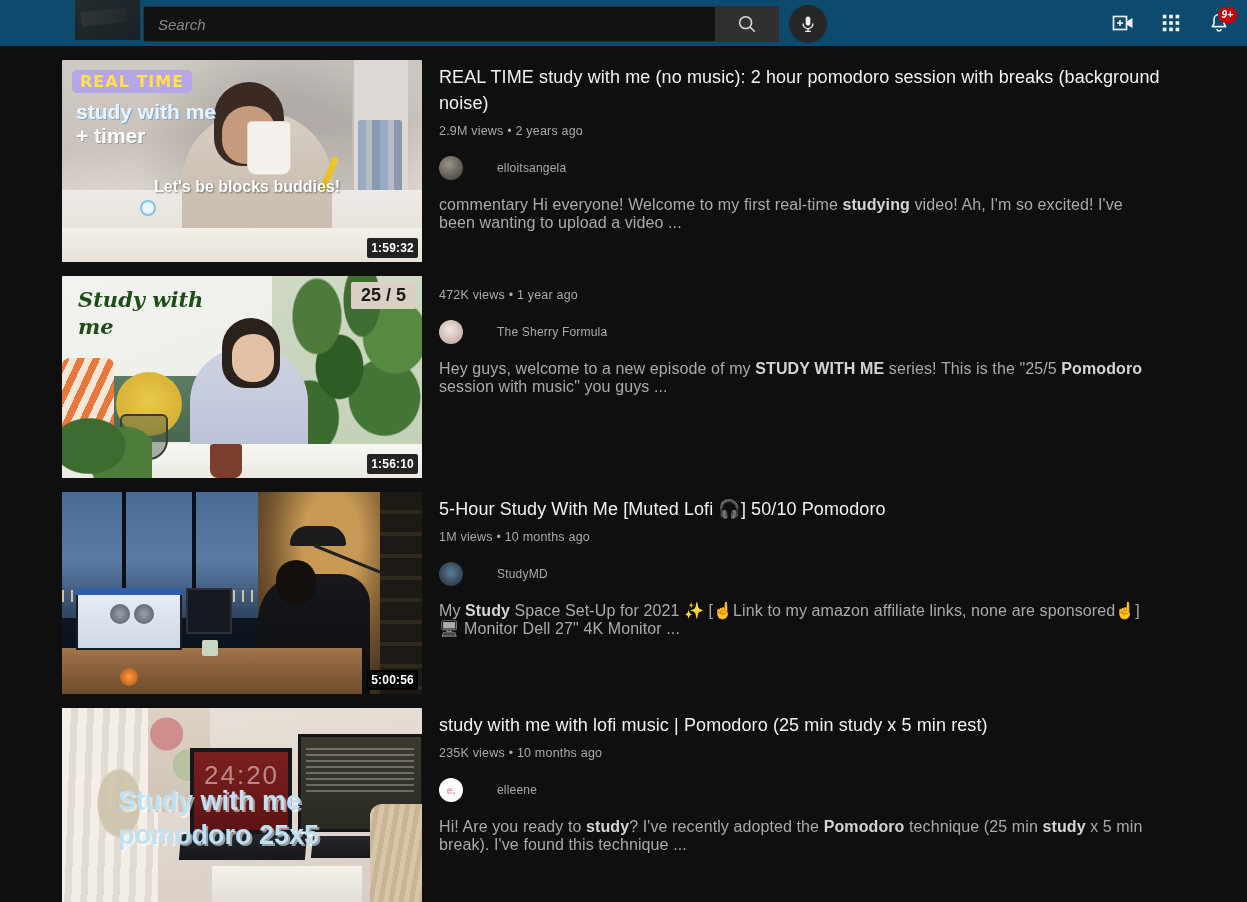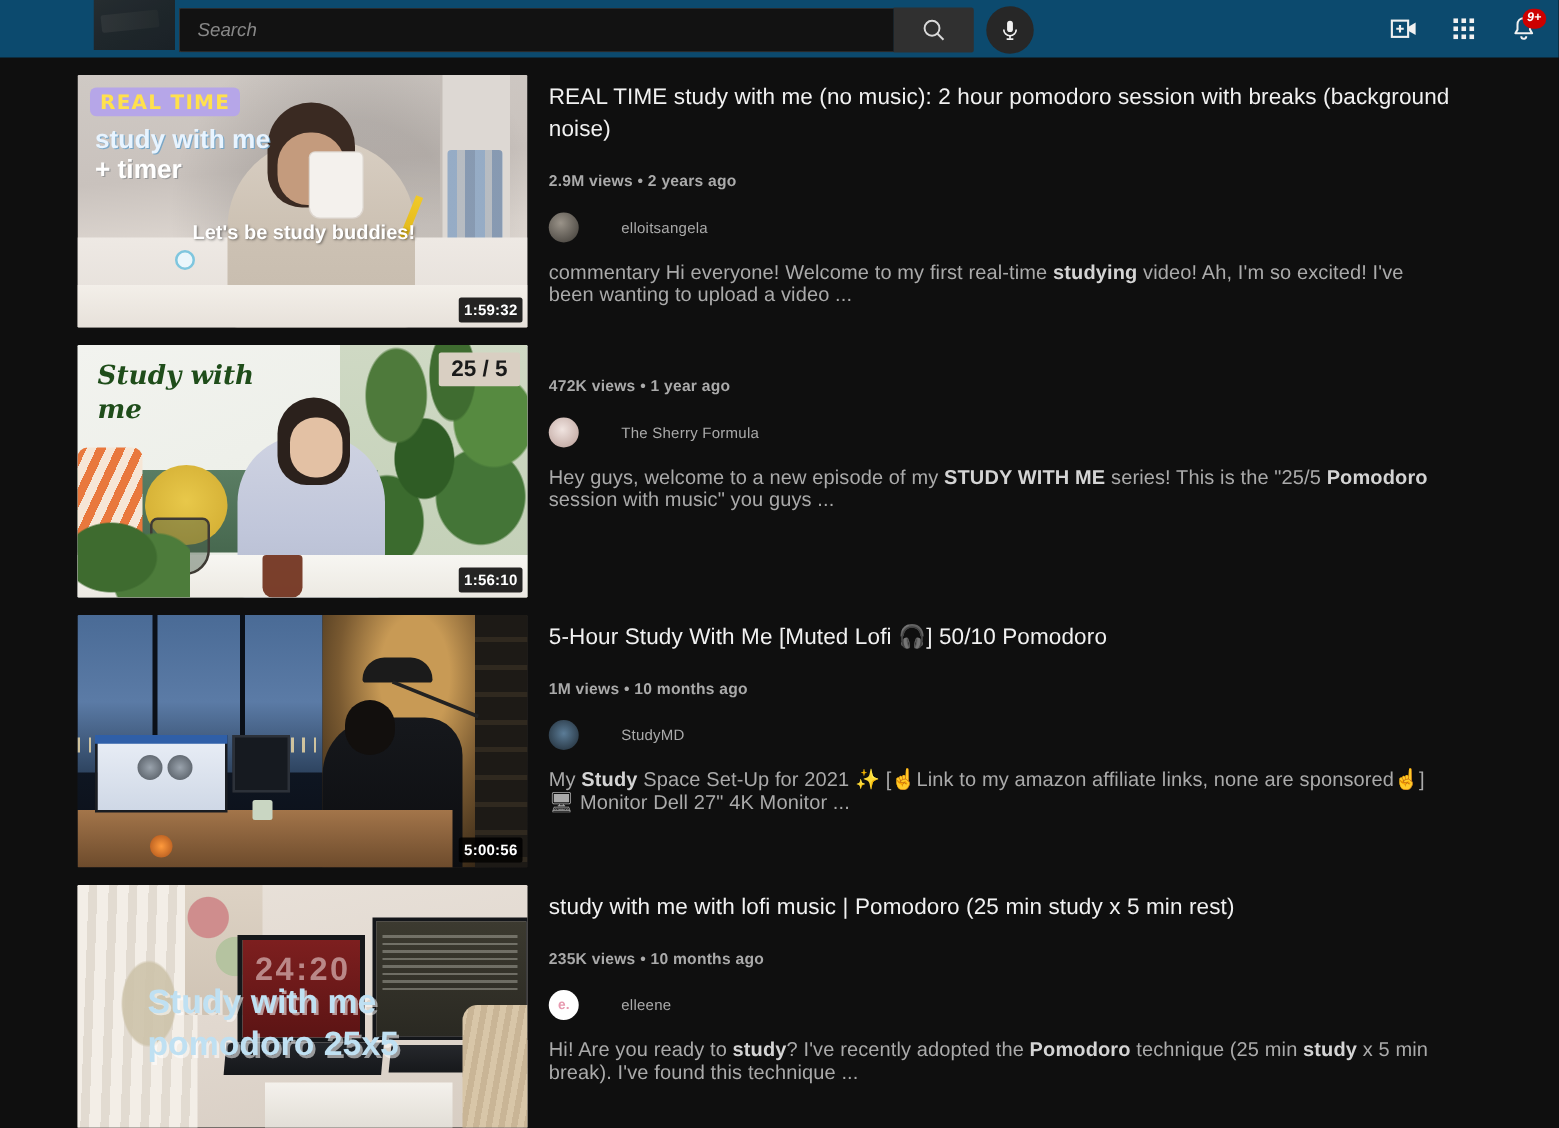--- a/index.html
+++ b/index.html
@@ -129,23 +129,22 @@
     color: #f1f1f1;
     font-size: 18px;
     font-weight: normal;
     line-height: 26px;
     letter-spacing: .1px;
     cursor: pointer;
   }
   .vstats {
     color: #aaa;
     font-size: 12.5px;
-    margin-top: 22px;
+    margin-top: 8px;
     letter-spacing: .2px;
-    font-weight: bold;
   }
   .channel {
     display: flex; align-items: center;
     margin-top: 18px;
     cursor: pointer;
     gap: 24px;
   }
   .avatar {
     width: 24px; height: 24px;
     border-radius: 50%;
@@ -287,21 +286,21 @@
       background: radial-gradient(circle at 30% 25%, #cf8d8d 0 18%, transparent 19%),
                   radial-gradient(circle at 65% 55%, #b5c3a0 0 22%, transparent 23%),
                   linear-gradient(180deg,#ddd2c4,#cfc3b4); }
   .t4 .fern { position:absolute; left:22px; top:40px; width:70px; height:110px;
       background: radial-gradient(ellipse at 50% 50%, rgba(205,195,170,.9) 0 42%, transparent 45%); }
   .t4 .lap { position:absolute; left:128px; top:40px; width:102px; height:86px;
       background: linear-gradient(180deg,#7d1f1f,#5c1414); border:4px solid #15171a; }
   .t4 .lapbase{ position:absolute; left:118px; top:126px; width:126px; height:26px;
       background: linear-gradient(180deg,#23262b,#15171a); transform: skewX(-5deg);}
   .t4 .timer { position:absolute; left:142px; top:52px; color:#d8b6b6;
-      font-size:26px; font-weight:bold; letter-spacing:2px; opacity:.7;}
+      font-size:26px; font-weight:normal; letter-spacing:2px; opacity:.7;}
   .t4 .mon { position:absolute; left:236px; top:26px; width:126px; height:98px;
       background: linear-gradient(180deg,#3c3a30,#2a2922); border:3px solid #14161a; }
   .t4 .montxt { position:absolute; left:244px; top:40px; width:108px; height:46px;
       background: repeating-linear-gradient(180deg, rgba(220,220,210,.35) 0 2px, transparent 2px 6px); }
   .t4 .kbd { position:absolute; left:250px; top:128px; width:108px; height:22px;
       background: linear-gradient(180deg,#26282c,#16181b); transform: skewX(-6deg); }
   .t4 .arm { position:absolute; right:0; top:96px; width:52px; height:106px;
       background: repeating-linear-gradient(100deg,#d8c6a8 0 5px,#c9b596 5px 10px); border-radius:12px 0 0 0;}
   .t4 .binder{ position:absolute; left:150px; bottom:0; width:150px; height:44px;
       background: linear-gradient(180deg,#f4f1ec,#dedad2); }
@@ -385,21 +384,21 @@
       <div class="person"></div>
       <div class="head"></div>
       <div class="face"></div>
       <div class="cup"></div>
       <div class="pencil"></div>
       <div class="desk"></div>
       <div class="clock"></div>
       <div class="badge1">REAL TIME</div>
       <div class="line2">study with me</div>
       <div class="line3">+ timer</div>
-      <div class="line4">Let's be study buddies!</div>
+      <div class="line4">Let's be blocks buddies!</div>
       <div class="duration">1:59:32</div>
     </div>
     <div class="meta">
       <div class="vtitle">REAL TIME study with me (no music): 2 hour pomodoro session with breaks (background noise)</div>
       <div class="vstats">
         <span>2.9M views</span>
         <span>•</span>
         <span>2 years ago</span>
       </div>
       <div class="channel">

